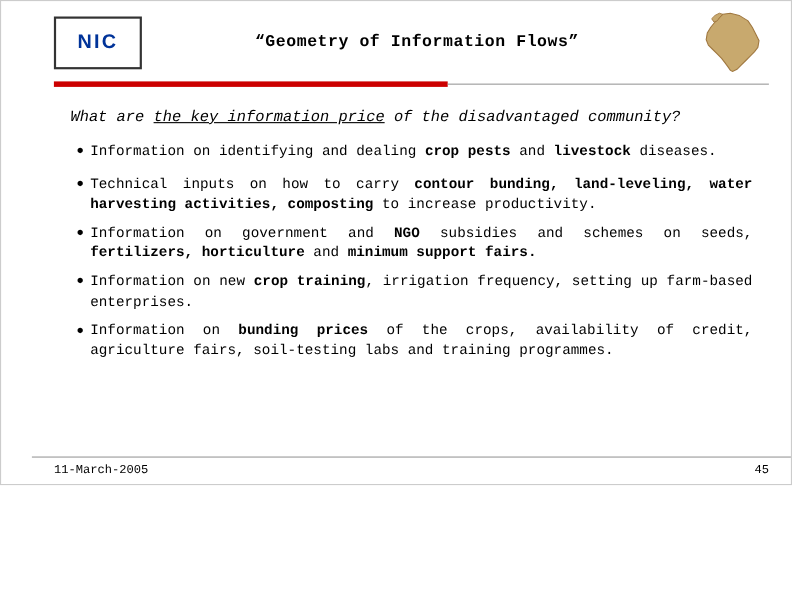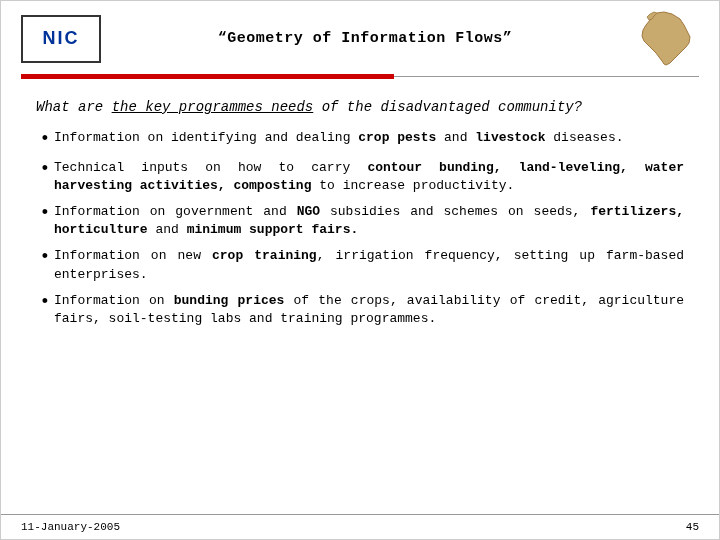--- a/index.html
+++ b/index.html
@@ -8,25 +8,26 @@
       width: 720px;
       height: 540px;
       background: #fff;
       font-family: 'Courier New', Courier, monospace;
       overflow: hidden;
       position: relative;
     }
 
     .slide {
       width: 720px;
-      height: 540px;
+      height: 441px;
       background: #fff;
       border: 1px solid #ccc;
       display: flex;
       flex-direction: column;
+      padding-left: 28px;
     }
 
     
     .header {
       display: flex;
       align-items: center;
       padding: 10px 20px 8px 20px;
       border-bottom: none;
       position: relative;
     }
@@ -177,21 +178,21 @@
   </div>
 
   <div class="divider-row">
     <div class="red-bar"></div>
     <div class="gray-line"></div>
   </div>
 
   <div class="content">
 
     <div class="main-question">
-      What are <u>the key programmes needs</u> of the disadvantaged community?
+      What are <u>the key information price</u> of the disadvantaged community?
     </div>
 
     <ul class="bullet-list">
 
       <li>
         <span class="bullet-dot">•</span>
         <span class="bullet-text">
           Information on identifying and dealing <span class="bold-text">crop pests</span> and <span class="bold-text">livestock</span> diseases.
         </span>
       </li>
@@ -221,17 +222,17 @@
         <span class="bullet-dot">•</span>
         <span class="bullet-text">
           Information on <span class="bold-text">bunding prices</span> of the crops, availability of credit, agriculture fairs, soil-testing labs and training programmes.
         </span>
       </li>
 
     </ul>
   </div>
 
   <div class="footer">
-    <span>11-January-2005</span>
+    <span>11-March-2005</span>
     <span>45</span>
   </div>
 
 </div>
 
 </body></html>

